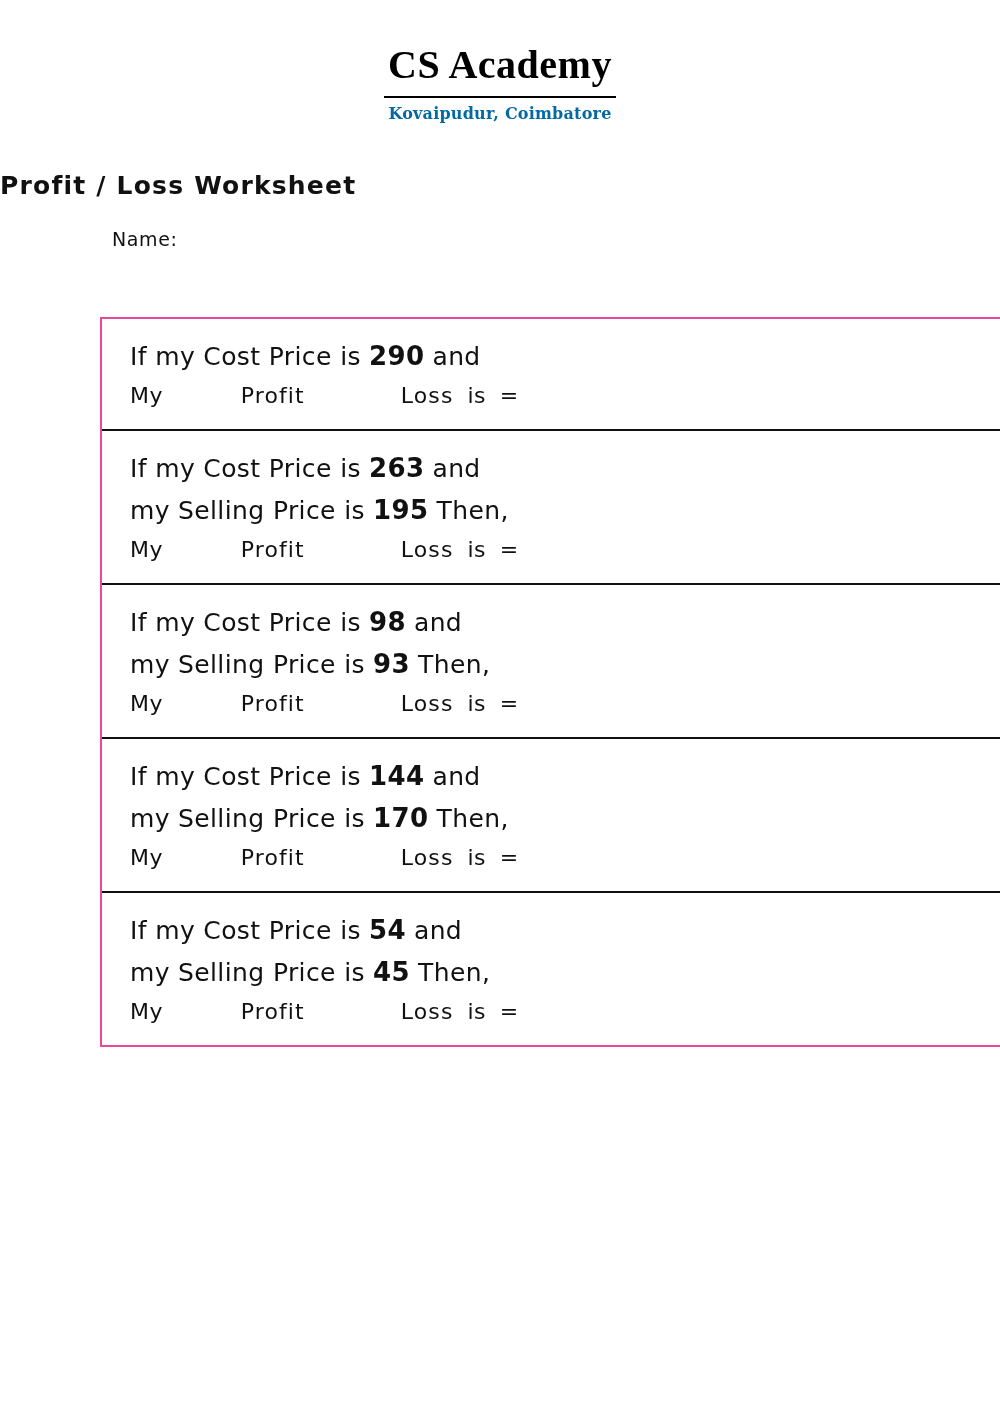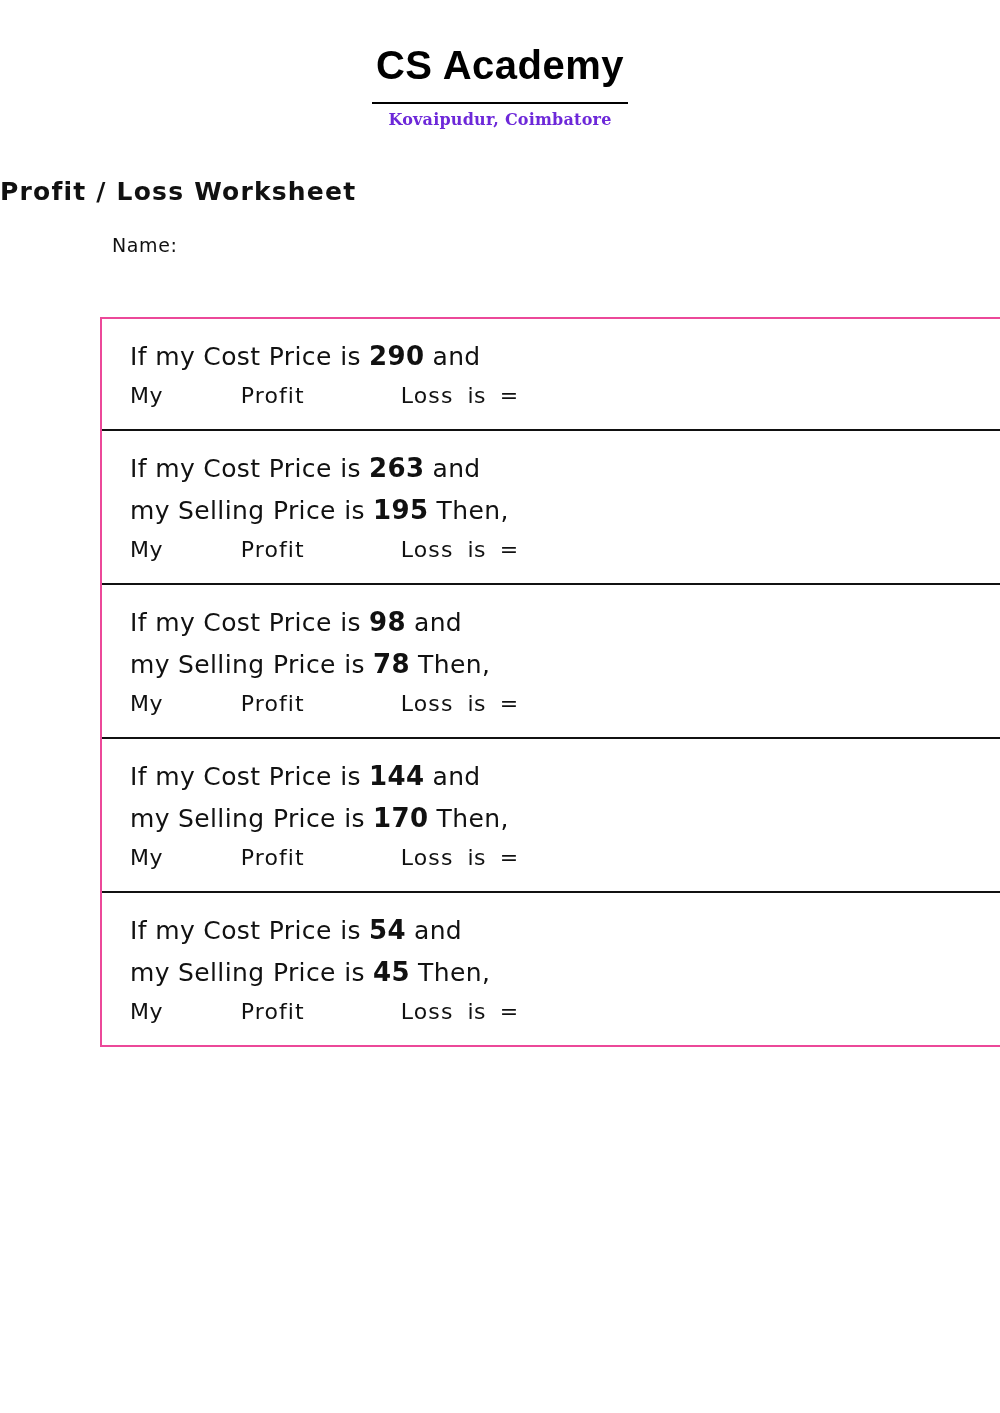--- a/index.html
+++ b/index.html
@@ -21,35 +21,35 @@
     inset: 0;
     background: #ffffff;
   }
 
   
   .header {
     text-align: center;
     padding-top: 44px;
   }
   .brand {
-    font-family: Liberation Sans, sans-serif;
+    font-family: Liberation Serif, serif;
     font-size: 40px;
     font-weight: 700;
     letter-spacing: 0.5px;
     color: #000000;
     display: inline-block;
     border-bottom: 2px solid #000000;
-    padding: 0 4px 16px 4px;
+    padding: 0 4px 10px 4px;
     line-height: 1.05;
   }
   .brand-sub {
     font-family: "DejaVu Serif", serif;
     font-size: 16px;
     font-weight: 700;
-    color: #6d28d9;
+    color: #0369a1;
     margin-top: 6px;
     letter-spacing: 0.2px;
   }
 
   .doc-title {
     margin-top: 48px;
     font-family: "DejaVu Sans", sans-serif;
     font-size: 25px;
     font-weight: 600;
     letter-spacing: 1.2px;
@@ -136,21 +136,21 @@
     </div>
 
     <div class="problem">
       <div class="line line1"><span>If my</span><span class="sp-sm"></span><span>Cost Price is</span><span class="sp-sm"></span><span class="num">263</span><span class="sp-sm"></span><span>and</span></div>
       <div class="line line2"><span>my</span><span class="sp-sm"></span><span>Selling Price is</span><span class="sp-sm"></span><span class="num">195</span><span class="sp-sm"></span><span>Then,</span></div>
       <div class="line line3"><span>My</span><span class="gap-a"></span><span class="word-loose">Profit</span><span class="gap-b"></span><span class="word-loose">Loss</span><span class="gap-c"></span><span>is</span><span class="gap-c"></span><span>=</span></div>
     </div>
 
     <div class="problem">
       <div class="line line1"><span>If my</span><span class="sp-sm"></span><span>Cost Price is</span><span class="sp-sm"></span><span class="num">98</span><span class="sp-sm"></span><span>and</span></div>
-      <div class="line line2"><span>my</span><span class="sp-sm"></span><span>Selling Price is</span><span class="sp-sm"></span><span class="num">78</span><span class="sp-sm"></span><span>Then,</span></div>
+      <div class="line line2"><span>my</span><span class="sp-sm"></span><span>Selling Price is</span><span class="sp-sm"></span><span class="num">93</span><span class="sp-sm"></span><span>Then,</span></div>
       <div class="line line3"><span>My</span><span class="gap-a"></span><span class="word-loose">Profit</span><span class="gap-b"></span><span class="word-loose">Loss</span><span class="gap-c"></span><span>is</span><span class="gap-c"></span><span>=</span></div>
     </div>
 
     <div class="problem">
       <div class="line line1"><span>If my</span><span class="sp-sm"></span><span>Cost Price is</span><span class="sp-sm"></span><span class="num">144</span><span class="sp-sm"></span><span>and</span></div>
       <div class="line line2"><span>my</span><span class="sp-sm"></span><span>Selling Price is</span><span class="sp-sm"></span><span class="num">170</span><span class="sp-sm"></span><span>Then,</span></div>
       <div class="line line3"><span>My</span><span class="gap-a"></span><span class="word-loose">Profit</span><span class="gap-b"></span><span class="word-loose">Loss</span><span class="gap-c"></span><span>is</span><span class="gap-c"></span><span>=</span></div>
     </div>
 
     <div class="problem">

